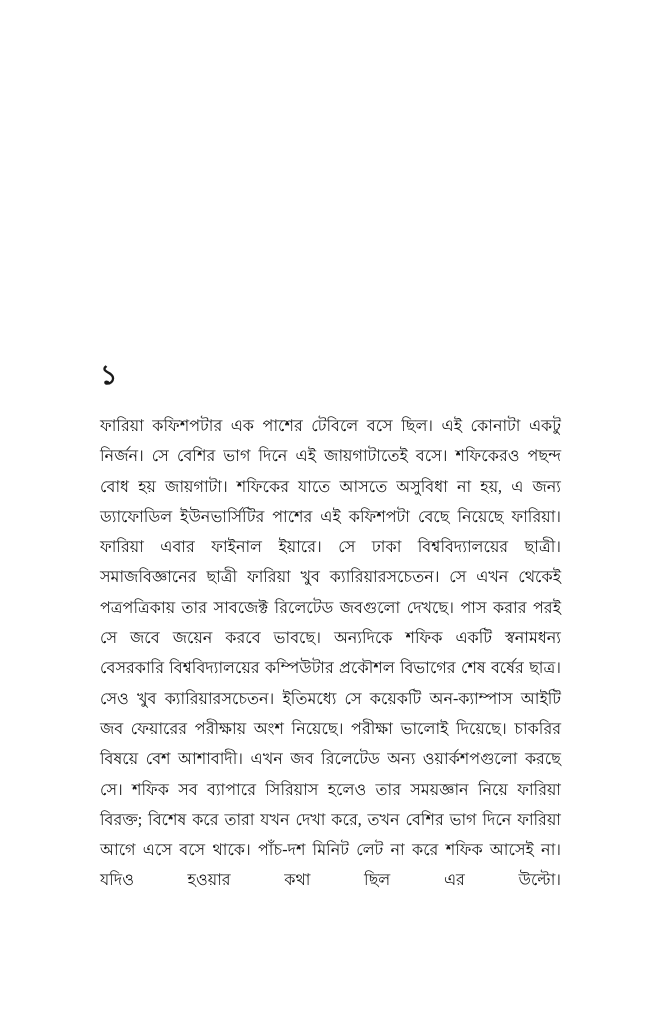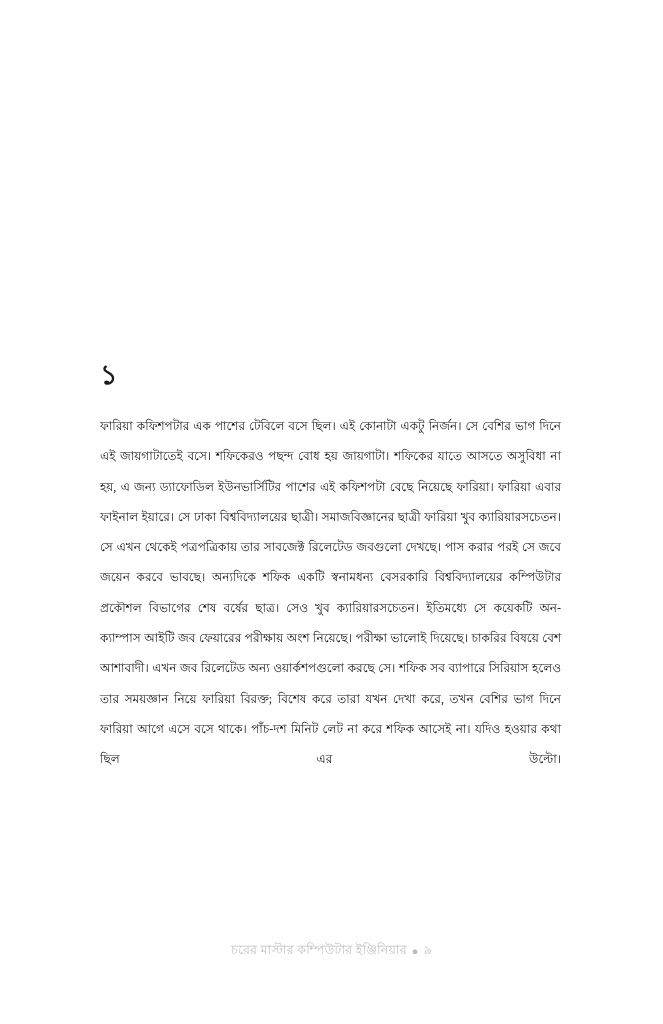--- a/index.html
+++ b/index.html
@@ -39,21 +39,21 @@
   
   .body-block {
     position: absolute;
     left: 100px;
     top: 411px;
     width: 461px;
   }
 
   .body-paragraph {
     margin: 0;
-    font-size: 12px;
+    font-size: 16px;
     line-height: 30.3px;
     color: #151515;
     text-align: justify;
     text-justify: inter-word;
     word-spacing: 0.5px;
     -webkit-font-smoothing: antialiased;
   }
 
   
   .body-paragraph:after {
@@ -106,19 +106,16 @@
 <div class="page">
 
   <div class="top-blank"></div>
 
   <div class="chapter-number">১</div>
 
   <div class="body-block">
     <p class="body-paragraph">ফারিয়া কফিশপটার এক পাশের টেবিলে বসে ছিল। এই কোনাটা একটু নির্জন। সে বেশির ভাগ দিনে এই জায়গাটাতেই বসে। শফিকেরও পছন্দ বোধ হয় জায়গাটা। শফিকের যাতে আসতে অসুবিধা না হয়, এ জন্য ড্যাফোডিল ইউনভার্সিটির পাশের এই কফিশপটা বেছে নিয়েছে ফারিয়া। ফারিয়া এবার ফাইনাল ইয়ারে। সে ঢাকা বিশ্ববিদ্যালয়ের ছাত্রী। সমাজবিজ্ঞানের ছাত্রী ফারিয়া খুব ক্যারিয়ারসচেতন। সে এখন থেকেই পত্রপত্রিকায় তার সাবজেক্ট রিলেটেড জবগুলো দেখছে। পাস করার পরই সে জবে জয়েন করবে ভাবছে। অন্যদিকে শফিক একটি স্বনামধন্য বেসরকারি বিশ্ববিদ্যালয়ের কম্পিউটার প্রকৌশল বিভাগের শেষ বর্ষের ছাত্র। সেও খুব ক্যারিয়ারসচেতন। ইতিমধ্যে সে কয়েকটি অন-ক্যাম্পাস আইটি জব ফেয়ারের পরীক্ষায় অংশ নিয়েছে। পরীক্ষা ভালোই দিয়েছে। চাকরির বিষয়ে বেশ আশাবাদী। এখন জব রিলেটেড অন্য ওয়ার্কশপগুলো করছে সে। শফিক সব ব্যাপারে সিরিয়াস হলেও তার সময়জ্ঞান নিয়ে ফারিয়া বিরক্ত; বিশেষ করে তারা যখন দেখা করে, তখন বেশির ভাগ দিনে ফারিয়া আগে এসে বসে থাকে। পাঁচ-দশ মিনিট লেট না করে শফিক আসেই না। যদিও হওয়ার কথা ছিল এর উল্টো।</p>
   </div>
 
-  <div class="footer">
-    <span class="footer-title">চরের মাস্টার কম্পিউটার ইঞ্জিনিয়ার</span><span class="footer-sep">●</span><span class="footer-page-number">৯</span>
-  </div>
 
   <div class="bottom-blank"></div>
 
 </div>
 
 </body></html>

